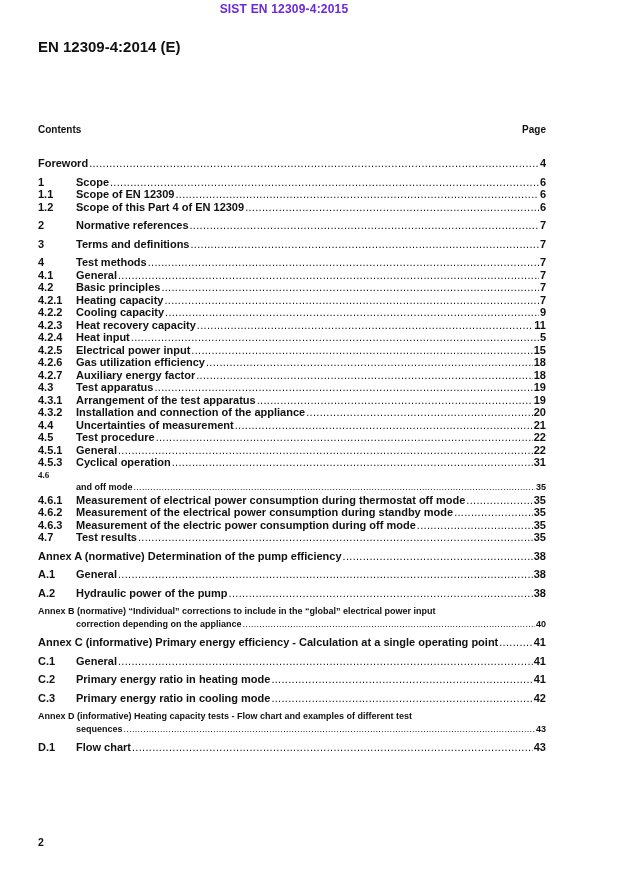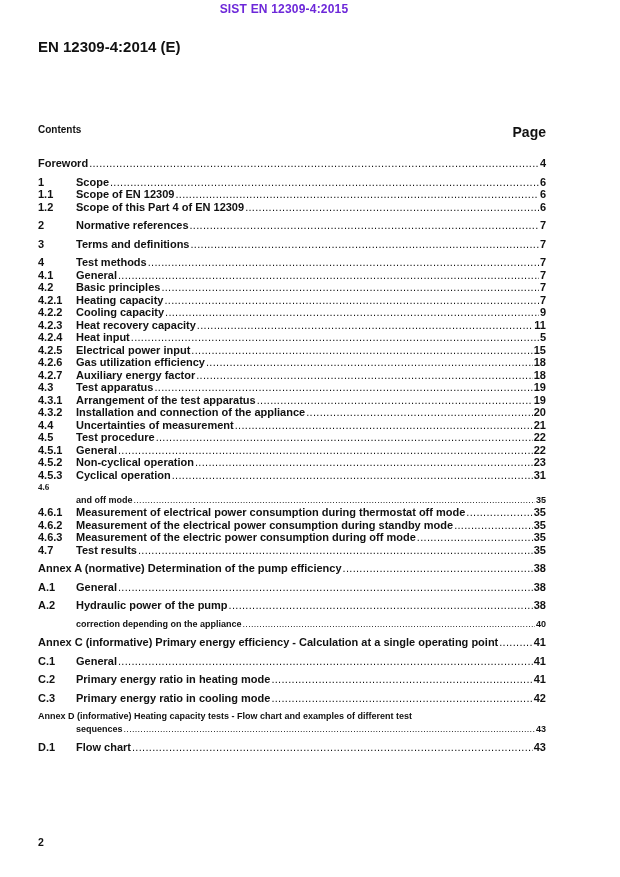--- a/index.html
+++ b/index.html
@@ -2,21 +2,21 @@
 <html><head>
 <meta charset="utf-8">
 <style>
   html, body { margin: 0; padding: 0; background: #ffffff; }
   body { width: 620px; height: 877px; position: relative; overflow: hidden;
          font-family: "Liberation Sans", sans-serif; color: #111; }
   .watermark { position: absolute; top: 2px; left: 0; width: 568px; text-align: center;
                font-size: 12px; font-weight: bold; color: #6d28d9; letter-spacing: 0.2px; }
   .doc-id { position: absolute; top: 38px; left: 38px; font-size: 15px; font-weight: bold; }
   .contents-title { position: absolute; top: 124px; left: 38px; font-size: 10px; font-weight: bold; }
-  .page-title { position: absolute; top: 124px; right: 74px; font-size: 14px; font-weight: bold; }
+  .page-title { position: absolute; top: 124px; right: 74px; font-size: 10px; font-weight: bold; }
   .toc { position: absolute; top: 157px; left: 38px; width: 508px; }
   .row { display: flex; align-items: flex-end; font-size: 11px; font-weight: bold; line-height: 12.5px; height: 12.5px; }
   .row.gap { margin-top: 6px; }
   .num { width: 38px; flex: 0 0 38px; white-space: nowrap; }
   .title-wrap { flex: 1; display: flex; align-items: flex-end; overflow: hidden; min-width: 0; }
   .title { white-space: nowrap; }
   .dots { flex: 1; overflow: hidden; white-space: nowrap; letter-spacing: 0.3px; font-weight: normal; margin: 0 1px; }
   .dots::before { content: "..................................................................................................................................................................................................................................................................................................................................................."; }
   .pg { white-space: nowrap; text-align: right; }
   .multi { font-size: 9px; font-weight: bold; line-height: 12.5px; }
@@ -211,28 +211,20 @@
   </div>
   <div class="row">
     <span class="num">4.5.1</span>
     <span class="title-wrap">
         <span class="title">General</span>
         <span class="dots"></span>
       </span>
     <span class="pg">22</span>
   </div>
   <div class="row">
-    <span class="num">4.5.2</span>
-    <span class="title-wrap">
-        <span class="title">Non-cyclical operation</span>
-        <span class="dots"></span>
-      </span>
-    <span class="pg">23</span>
-  </div>
-  <div class="row">
     <span class="num">4.5.3</span>
     <span class="title-wrap">
         <span class="title">Cyclical operation</span>
         <span class="dots"></span>
       </span>
     <span class="pg">31</span>
   </div>
 
   <div class="multi">
     <div class="first">
@@ -298,20 +290,23 @@
   <div class="row gap">
     <span class="num">A.2</span>
     <span class="title-wrap">
         <span class="title">Hydraulic power of the pump</span>
         <span class="dots"></span>
       </span>
     <span class="pg">38</span>
   </div>
 
   <div class="multi annex gap">
+    <div class="first">
+      <span class="title">Annex B (normative)  “Individual” corrections to include in the “global” electrical power input</span>
+    </div>
     <div class="cont">
       <span class="title-wrap">
           <span class="title">correction depending on the appliance</span>
           <span class="dots"></span>
         </span>
       <span class="pg">40</span>
     </div>
   </div>
 
   <div class="row annex gap">

